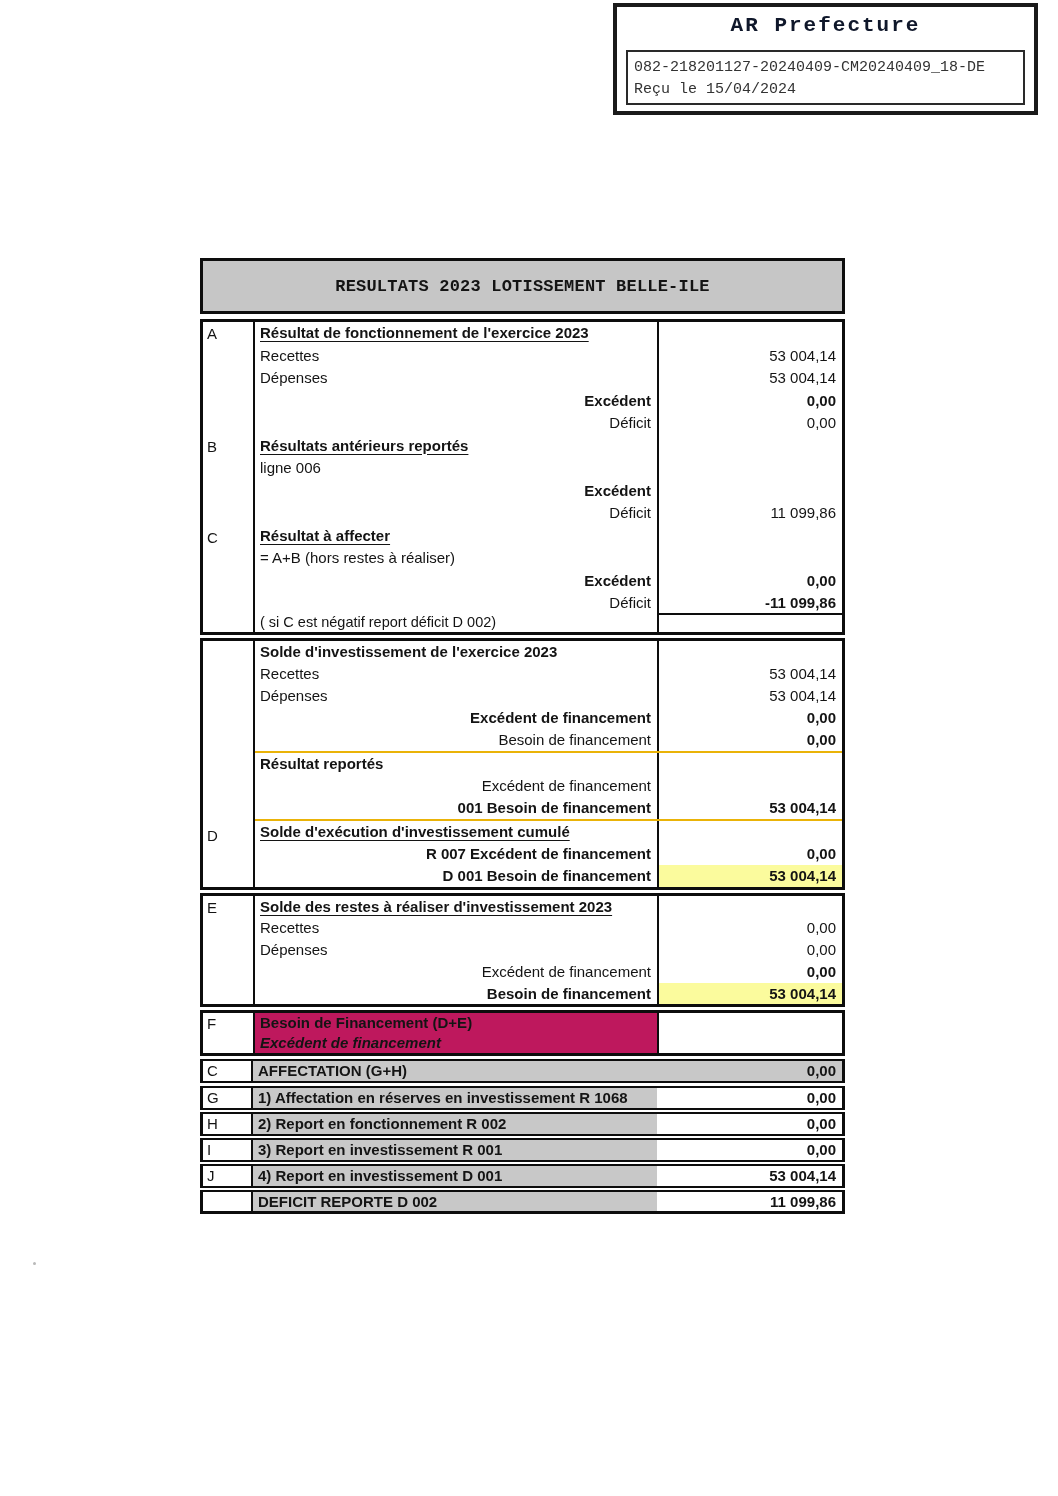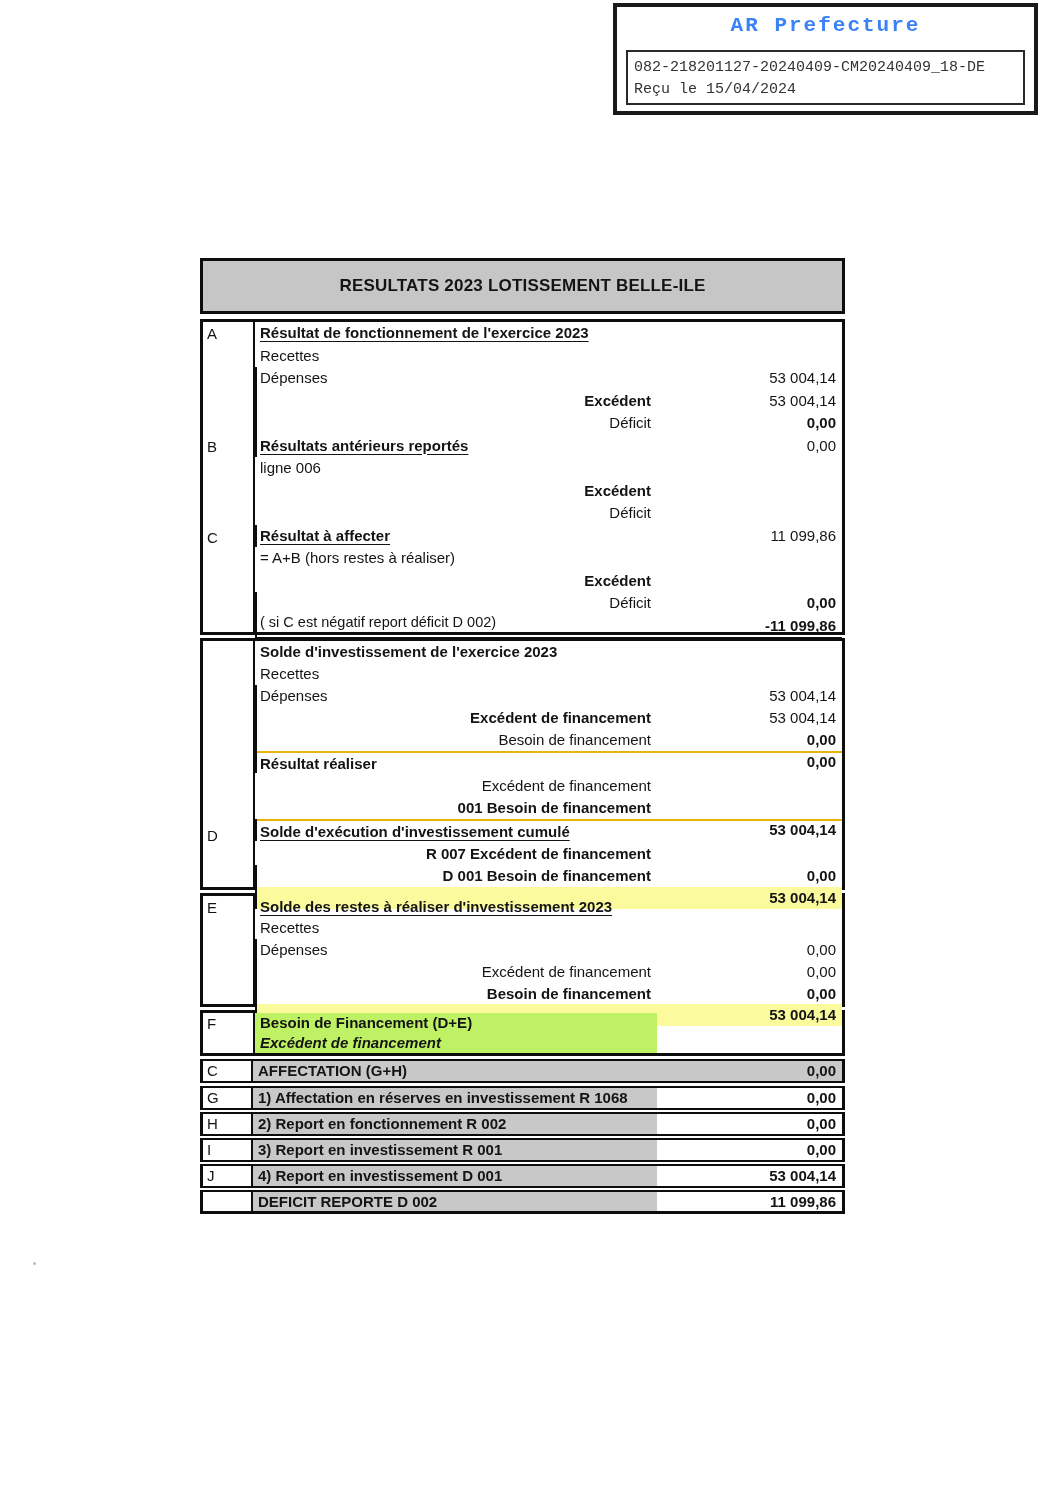--- a/index.html
+++ b/index.html
@@ -9,59 +9,59 @@
     -webkit-font-smoothing:antialiased;
   }
   
   .stamp{
     position:absolute;left:613px;top:3px;width:425px;height:112px;
     border:4px solid #1a1a1a;box-sizing:border-box;background:#fff;
     font-family:"Liberation Mono","DejaVu Sans Mono",monospace;
   }
   .stamp-title{
     text-align:center;font-size:21px;font-weight:bold;letter-spacing:2px;
-    padding-top:7px;color:#3b82f6;
+    padding-top:7px;color:#0f172a;
   }
   .stamp-inner{
     position:absolute;left:9px;right:9px;top:43px;bottom:6px;
     border:2px solid #2a2a2a;padding:5px 6px;font-size:15px;line-height:1.45;
     color:#333;white-space:nowrap;overflow:hidden;
   }
   
   .doc{position:absolute;left:200px;top:258px;width:645px;}
   .title-bar{
     border:3px solid #0d0d0d;background:#c6c6c6;height:56px;box-sizing:border-box;
     display:flex;align-items:center;justify-content:center;
-    font-size:17px;font-weight:bold;letter-spacing:0.2px;margin-bottom:5px;
+    font-size:17px;font-weight:bold;letter-spacing:0.2px;margin-bottom:5px;font-family:Liberation Mono, monospace;
   }
   .block{
     border:3px solid #0d0d0d;box-sizing:border-box;display:flex;margin-bottom:3px;background:#fff;
   }
   .lcol{width:52px;border-right:2px solid #0d0d0d;box-sizing:border-box;position:relative;flex:none;}
   .letter{position:absolute;left:4px;font-size:15px;line-height:20px;}
   .rcol{flex:1;min-width:0;}
-  .row{display:flex;height:22.5px;line-height:22.5px;font-size:15px;flex-direction:column;}
+  .row{display:flex;height:22.5px;line-height:22.5px;font-size:15px;}
   .b2 .row{height:22px;line-height:22px;}
   .b3 .row{height:21.8px;line-height:21.8px;}
   .desc{width:402px;flex:none;padding:0 0 0 5px;box-sizing:border-box;white-space:nowrap;overflow:hidden;}
   .val{
     flex:1;border-left:2px solid #0d0d0d;text-align:right;padding-right:6px;
     box-sizing:border-box;white-space:nowrap;
   }
   .r{text-align:right;padding-right:6px;}
   .bold{font-weight:bold;}
   .hu{font-weight:bold;text-decoration:underline;text-underline-offset:3px;}
   .sub{border-bottom:2px solid #eab308;}
   .sub:last-child{border-bottom:none;}
   .yellow{background:#fbfb9d;}
   .vbb{border-bottom:2px solid #0d0d0d;}
   .note-row{height:17px;line-height:15px;font-size:14.5px;}
   
   .fblock .row{height:20px;line-height:20px;}
-  .fblock .desc{background:#bef264;}
+  .fblock .desc{background:#be185d;}
   .fblock .val{background:#fff;}
   
   .srow{
     display:flex;border:2px solid #0d0d0d;border-left-width:3px;border-right-width:3px;
     box-sizing:border-box;margin-bottom:3px;font-size:15px;height:24px;line-height:20px;
   }
   .srow .sletter{width:50px;flex:none;border-right:2px solid #0d0d0d;box-sizing:border-box;padding-left:4px;background:#fff;}
   .srow .sdesc{width:404px;flex:none;box-sizing:border-box;padding-left:5px;background:#c8c8c8;font-weight:bold;white-space:nowrap;}
   .srow .sval{flex:1;text-align:right;padding-right:6px;font-weight:bold;background:#fff;}
   .srow.graybar .sdesc,.srow.graybar .sval{background:#c8c8c8;}
@@ -171,21 +171,21 @@
           <div class="desc r bold">Excédent de financement</div>
           <div class="val bold">0,00</div>
         </div>
         <div class="row">
           <div class="desc r">Besoin de financement</div>
           <div class="val bold">0,00</div>
         </div>
       </div>
       <div class="sub">
         <div class="row">
-          <div class="desc bold">Résultat réaliser</div>
+          <div class="desc bold">Résultat reportés</div>
           <div class="val"></div>
         </div>
         <div class="row">
           <div class="desc r">Excédent de financement</div>
           <div class="val"></div>
         </div>
         <div class="row">
           <div class="desc r bold">001 Besoin de financement</div>
           <div class="val bold">53 004,14</div>
         </div>

